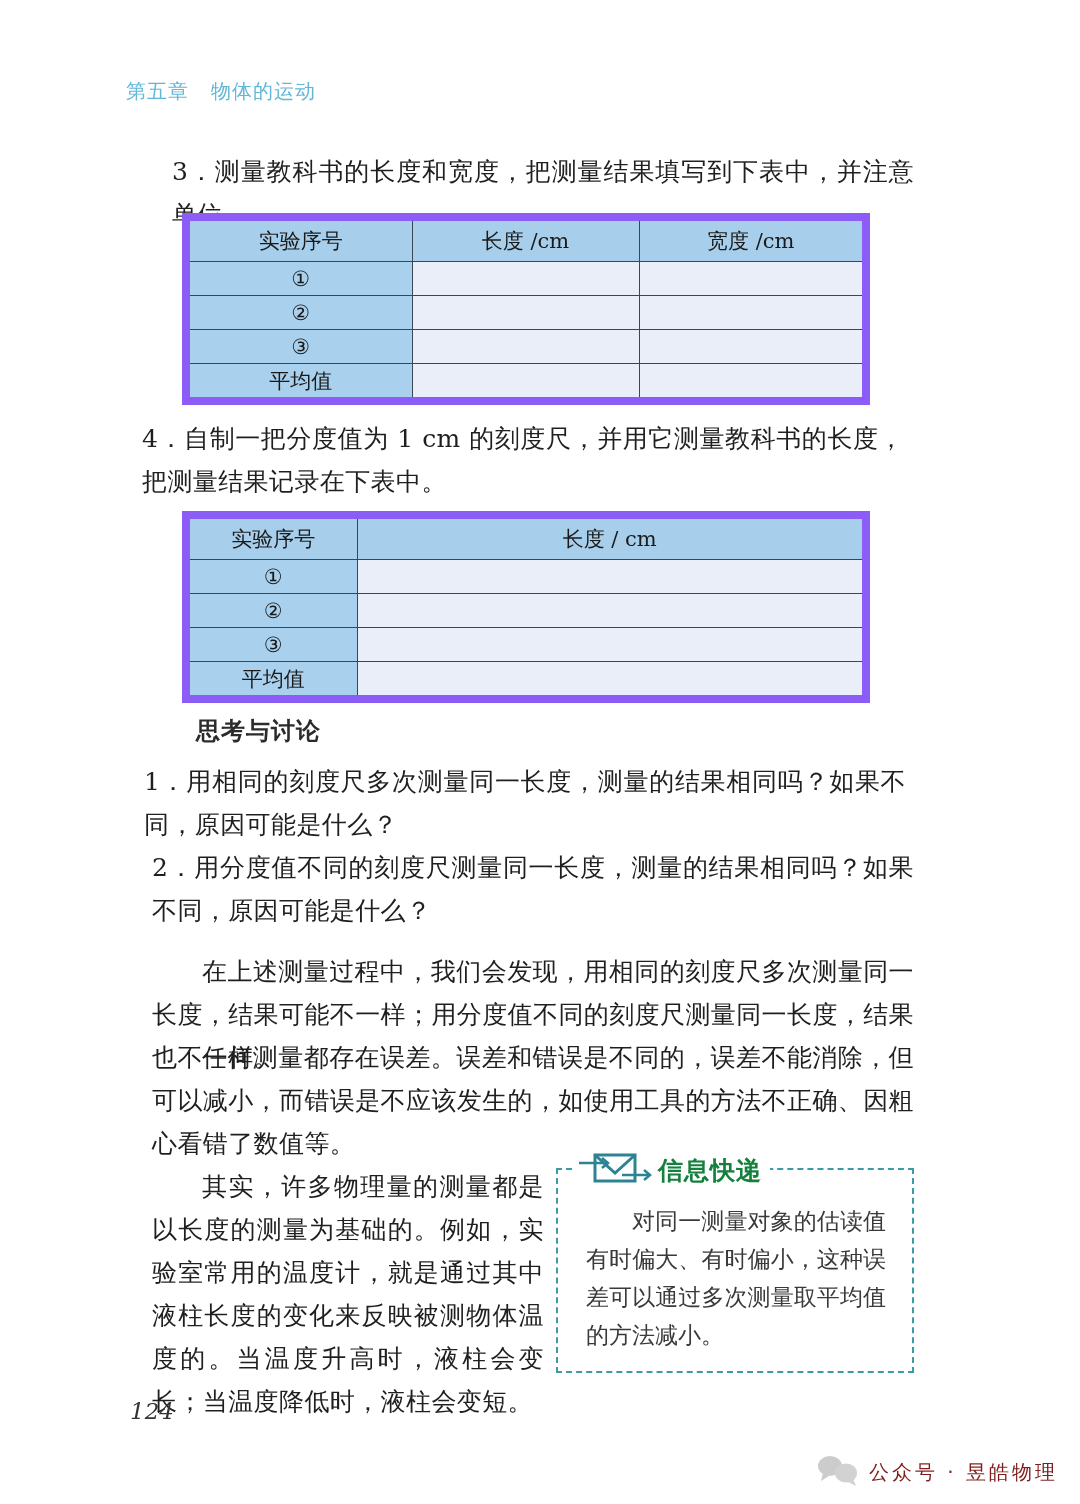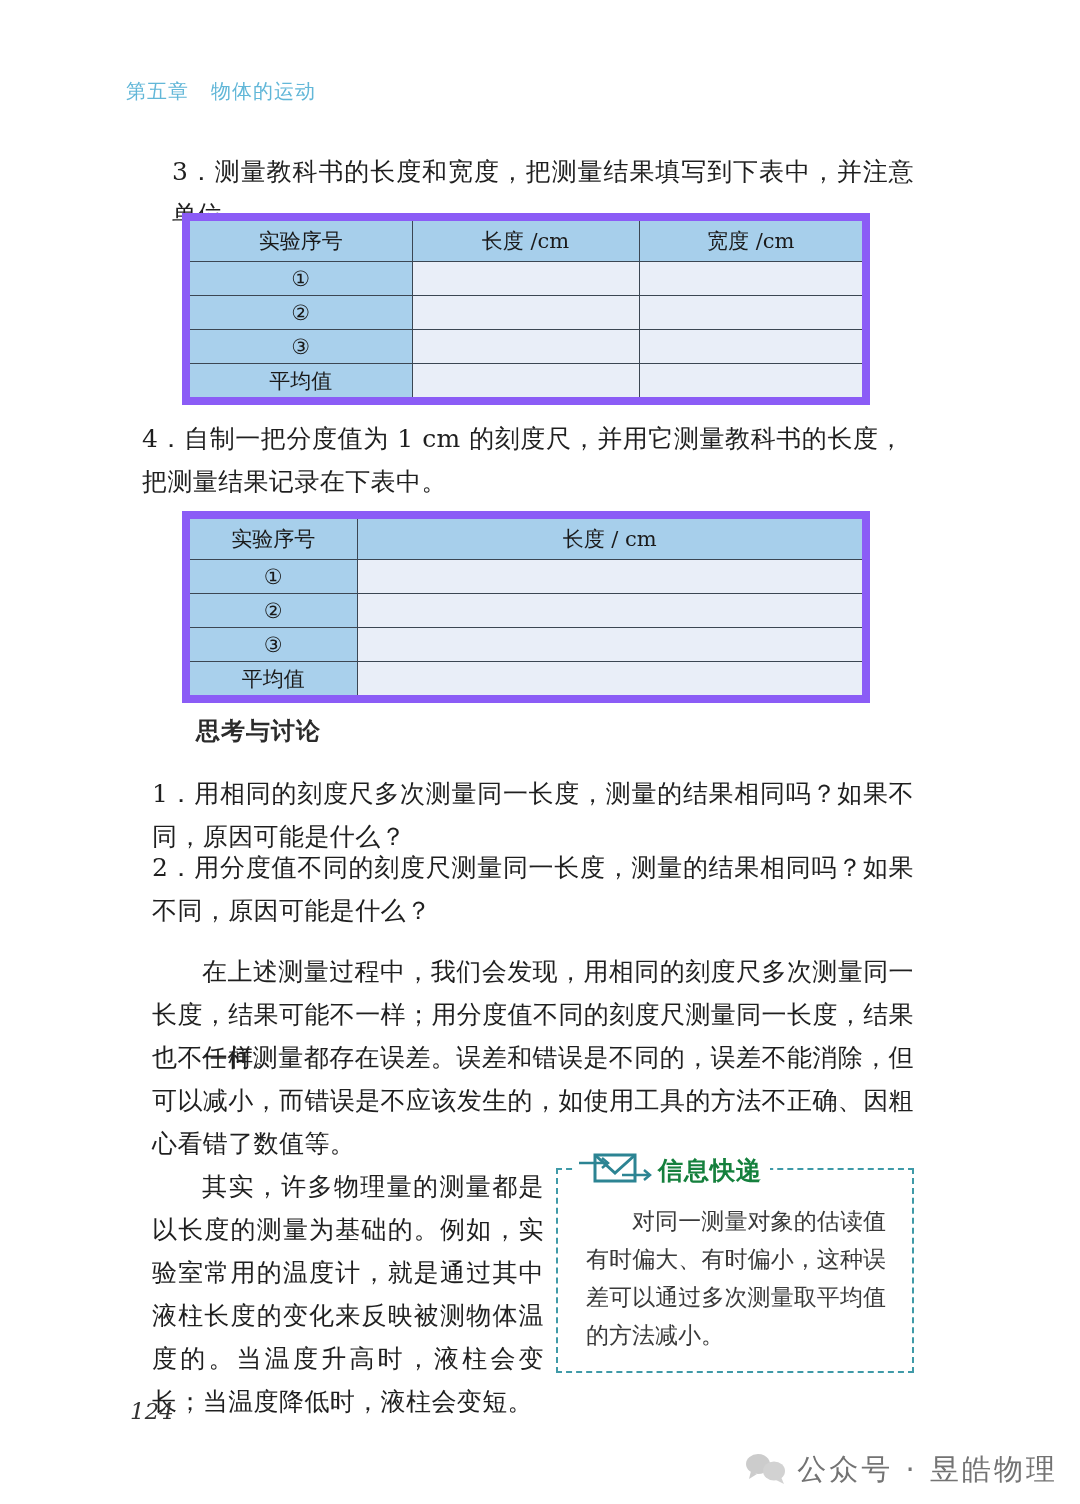--- a/index.html
+++ b/index.html
@@ -144,24 +144,24 @@
   .watermark {
     position: absolute;
     right: 22px;
     bottom: 14px;
     display: flex;
     align-items: center;
     gap: 10px;
     color: #c8c8c8;
   }
   .wm-text {
-    font-size: 29px;
+    font-size: 20px;
     letter-spacing: 3px;
     font-family: "DejaVu Sans", "Liberation Sans", sans-serif;
-    color: #737373;
+    color: #7f1d1d;
     white-space: nowrap;
   }
 </style>
 </head>
 <body>
 
 <div class="page">
 
   <div class="running-head">
     <span class="chap-no">第五章</span><span>物体的运动</span>
@@ -234,21 +234,21 @@
       </tr>
       <tr>
         <td class="label-col">平均值</td>
         <td class="blank-col"></td>
       </tr>
     </tbody>
   </table>
 
   <div class="section-head" style="left:152px; top:715px;margin-left:44px;">思考与讨论</div>
 
-  <div class="body-text" style="left:152px; top:760px; width:762px;margin-top:12px;">1．用相同的刻度尺多次测量同一长度，测量的结果相同吗？如果不同，原因可能是什么？</div>
+  <div class="body-text" style="left:144px; top:760px; width:762px;">1．用相同的刻度尺多次测量同一长度，测量的结果相同吗？如果不同，原因可能是什么？</div>
   <div class="body-text" style="left:152px; top:846px; width:762px;">2．用分度值不同的刻度尺测量同一长度，测量的结果相同吗？如果不同，原因可能是什么？</div>
 
   <div class="body-text indent2" style="left:152px; top:1036px; width:762px;">任何测量都存在误差。误差和错误是不同的，误差不能消除，但可以减小，而错误是不应该发生的，如使用工具的方法不正确、因粗心看错了数值等。</div>
   <div class="body-text indent2" style="left:152px; top:950px; width:762px;">在上述测量过程中，我们会发现，用相同的刻度尺多次测量同一长度，结果可能不一样；用分度值不同的刻度尺测量同一长度，结果也不一样。</div>
   <div class="body-text indent2" style="left:152px; top:1165px; width:392px;">其实，许多物理量的测量都是以长度的测量为基础的。例如，实验室常用的温度计，就是通过其中液柱长度的变化来反映被测物体温度的。当温度升高时，液柱会变长；当温度降低时，液柱会变短。</div>
 
   <div class="infobox"></div>
   <div class="infobox-headwrap">
     <span class="env-icon">
       <svg width="74" height="36" viewBox="0 0 74 36" xmlns="http://www.w3.org/2000/svg">

